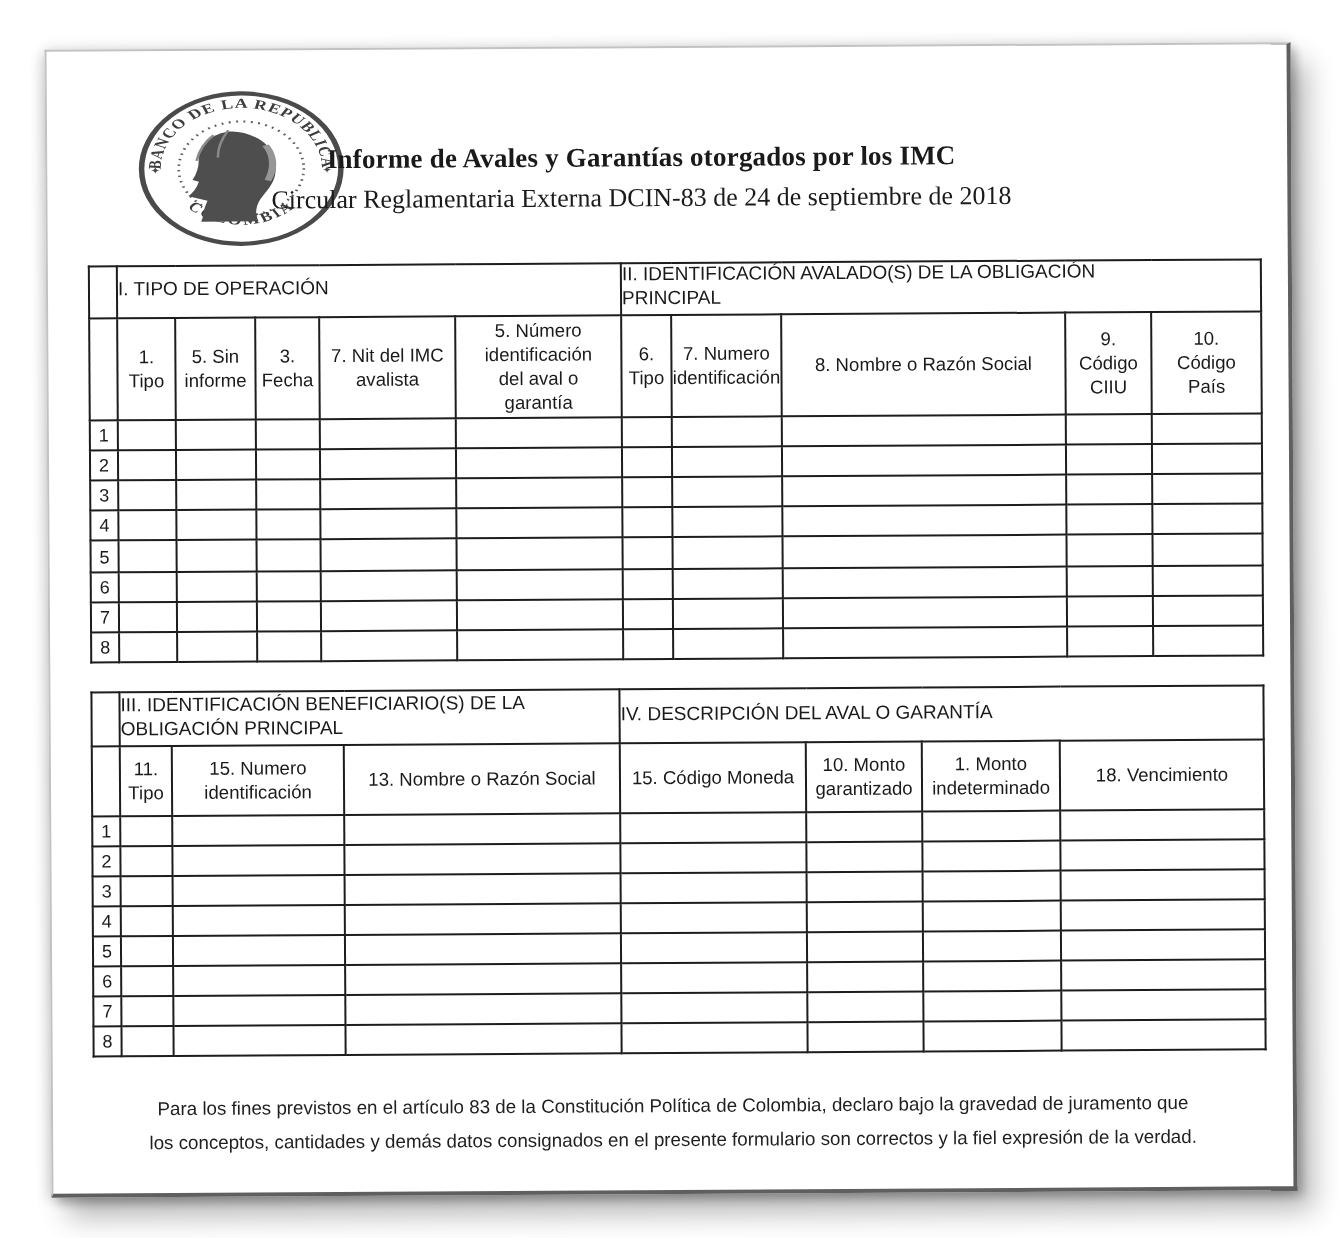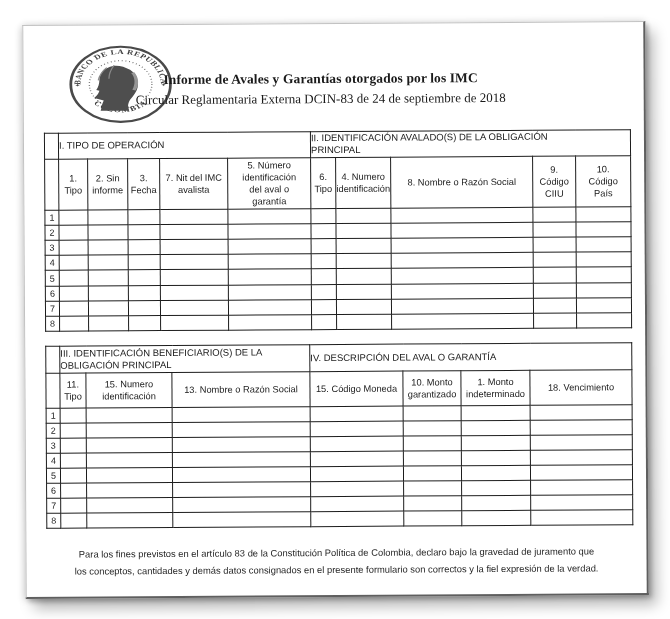--- a/index.html
+++ b/index.html
@@ -111,33 +111,33 @@
         <tr class="secrow">
       <td></td>
       <td class="sec" colspan="5">I. TIPO DE OPERACIÓN</td>
       <td class="sec" colspan="5">II. IDENTIFICACIÓN AVALADO(S) DE LA OBLIGACIÓN
 PRINCIPAL</td>
     </tr>
     <tr class="hrow">
       <th></th>
       <th class="colh">1.
 Tipo</th>
-      <th class="colh">2. Sin
+      <th class="colh">5. Sin
 informe</th>
       <th class="colh">3.
 Fecha</th>
       <th class="colh">7. Nit del IMC
 avalista</th>
       <th class="colh">5. Número
 identificación
 del aval o
 garantía</th>
       <th class="colh">6.
 Tipo</th>
-      <th class="colh">4. Numero
+      <th class="colh">7. Numero
 identificación</th>
       <th class="colh">8. Nombre o Razón Social</th>
       <th class="colh">9.
 Código
 CIIU</th>
       <th class="colh">10.
 Código
 País</th>
     </tr>
     <tr class="data">

